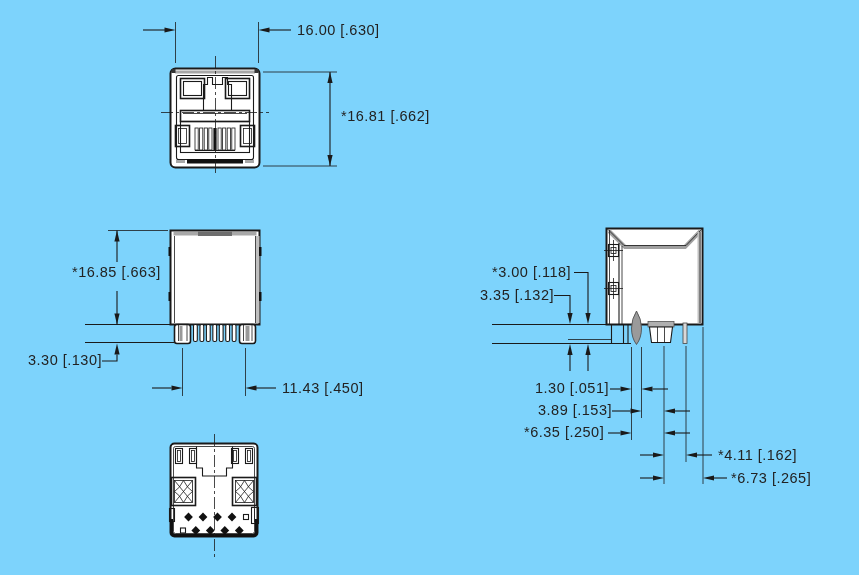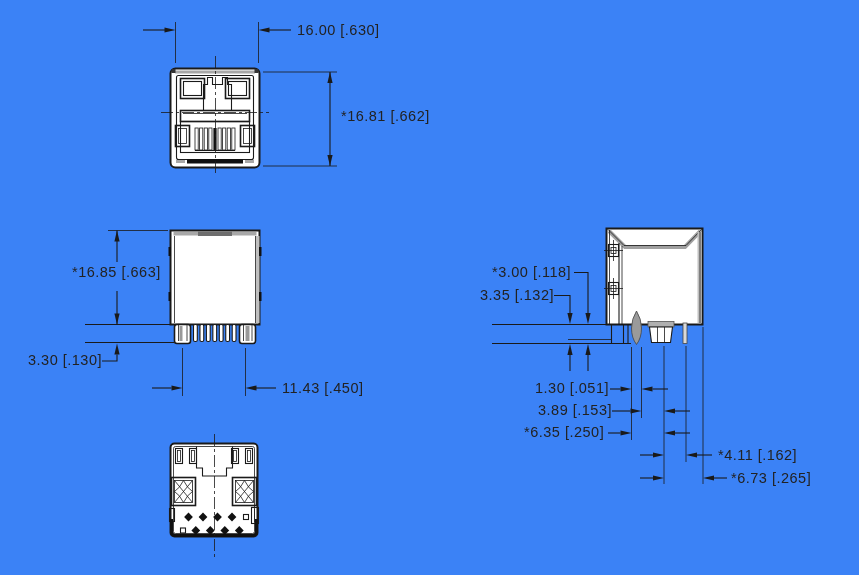--- a/index.html
+++ b/index.html
@@ -1,16 +1,16 @@
 <!DOCTYPE html>
 <html><head>
 <meta charset="utf-8">
 <style>
   html,body{margin:0;padding:0;background:#fff;}
-  .canvas{position:relative;width:859px;height:575px;background:#3b82f6;overflow:hidden;
+  .canvas{position:relative;width:859px;height:575px;background:#7dd3fc;overflow:hidden;
           font-family:"Liberation Sans",sans-serif;}
   svg{position:absolute;left:0;top:0;}
   
   .ln08{stroke:#1a1a1a;stroke-width:0.8;fill:none;}
   .ln1{stroke:#1a1a1a;stroke-width:1.1;fill:none;}
   .ln15{stroke:#1a1a1a;stroke-width:1.6;fill:none;}
   .ln2{stroke:#1a1a1a;stroke-width:2;fill:none;}
   .wh{fill:#ffffff;}
   .cl{stroke:#1a1a1a;stroke-width:0.8;fill:none;stroke-dasharray:12 3 3 3;}
   .ah{fill:#1a1a1a;stroke:none;}

